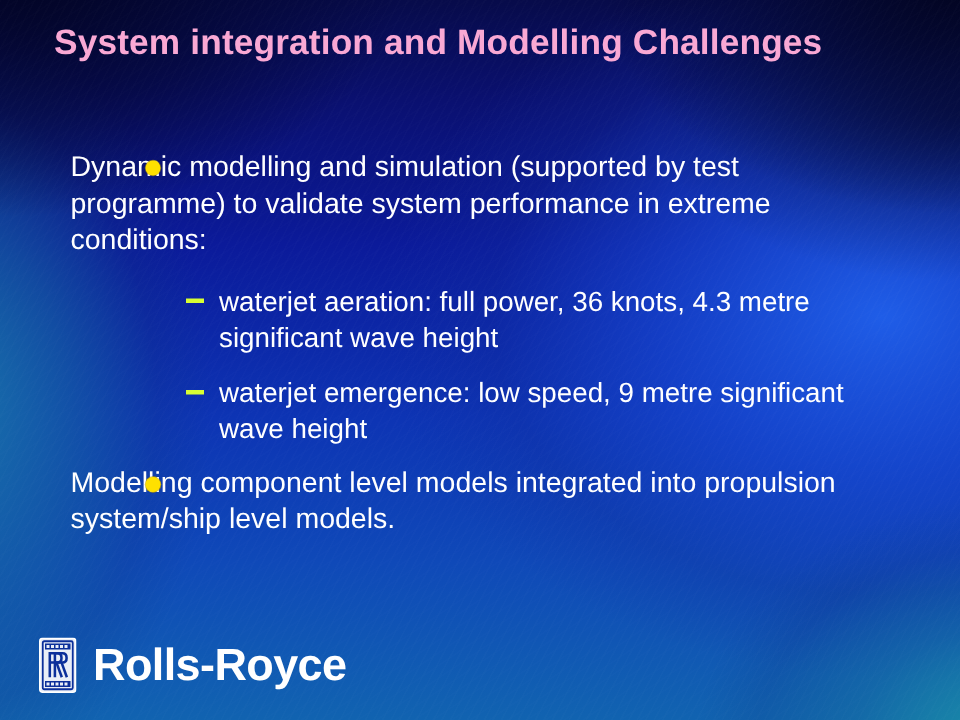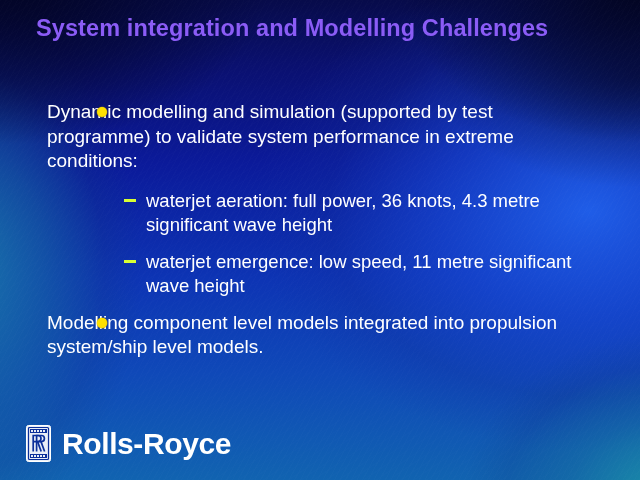--- a/index.html
+++ b/index.html
@@ -97,21 +97,21 @@
   }
 
   
   .title {
     position: absolute;
     left: 36px;
     top: 14px;
     width: 584px;
     font-size: 23.5px;
     font-weight: bold;
-    color: #8b5cf6;
+    color: #f9a8d4;
     letter-spacing: 0.1px;
     line-height: 28px;
     white-space: nowrap;
   }
 
   
   .body {
     position: absolute;
     left: 0;
     top: 100px;
@@ -213,21 +213,21 @@
 
     <div class="spacer-sub"></div>
 
     <div class="bullet-block lvl2">
       <span class="marker"></span>
       <span class="text">waterjet aeration: full power, 36 knots, 4.3 metre significant wave height</span>
     </div>
 
     <div class="bullet-block lvl2">
       <span class="marker"></span>
-      <span class="text">waterjet emergence: low speed, 11 metre significant wave height</span>
+      <span class="text">waterjet emergence: low speed, 9 metre significant wave height</span>
     </div>
 
     <div class="bullet-block lvl1">
       <span class="marker"></span>
     </div>
 
     <div class="bullet-block lvl1">
       <span class="marker"></span>
       <span class="text">Modelling component level models integrated into propulsion system/ship level models.</span>
     </div>

